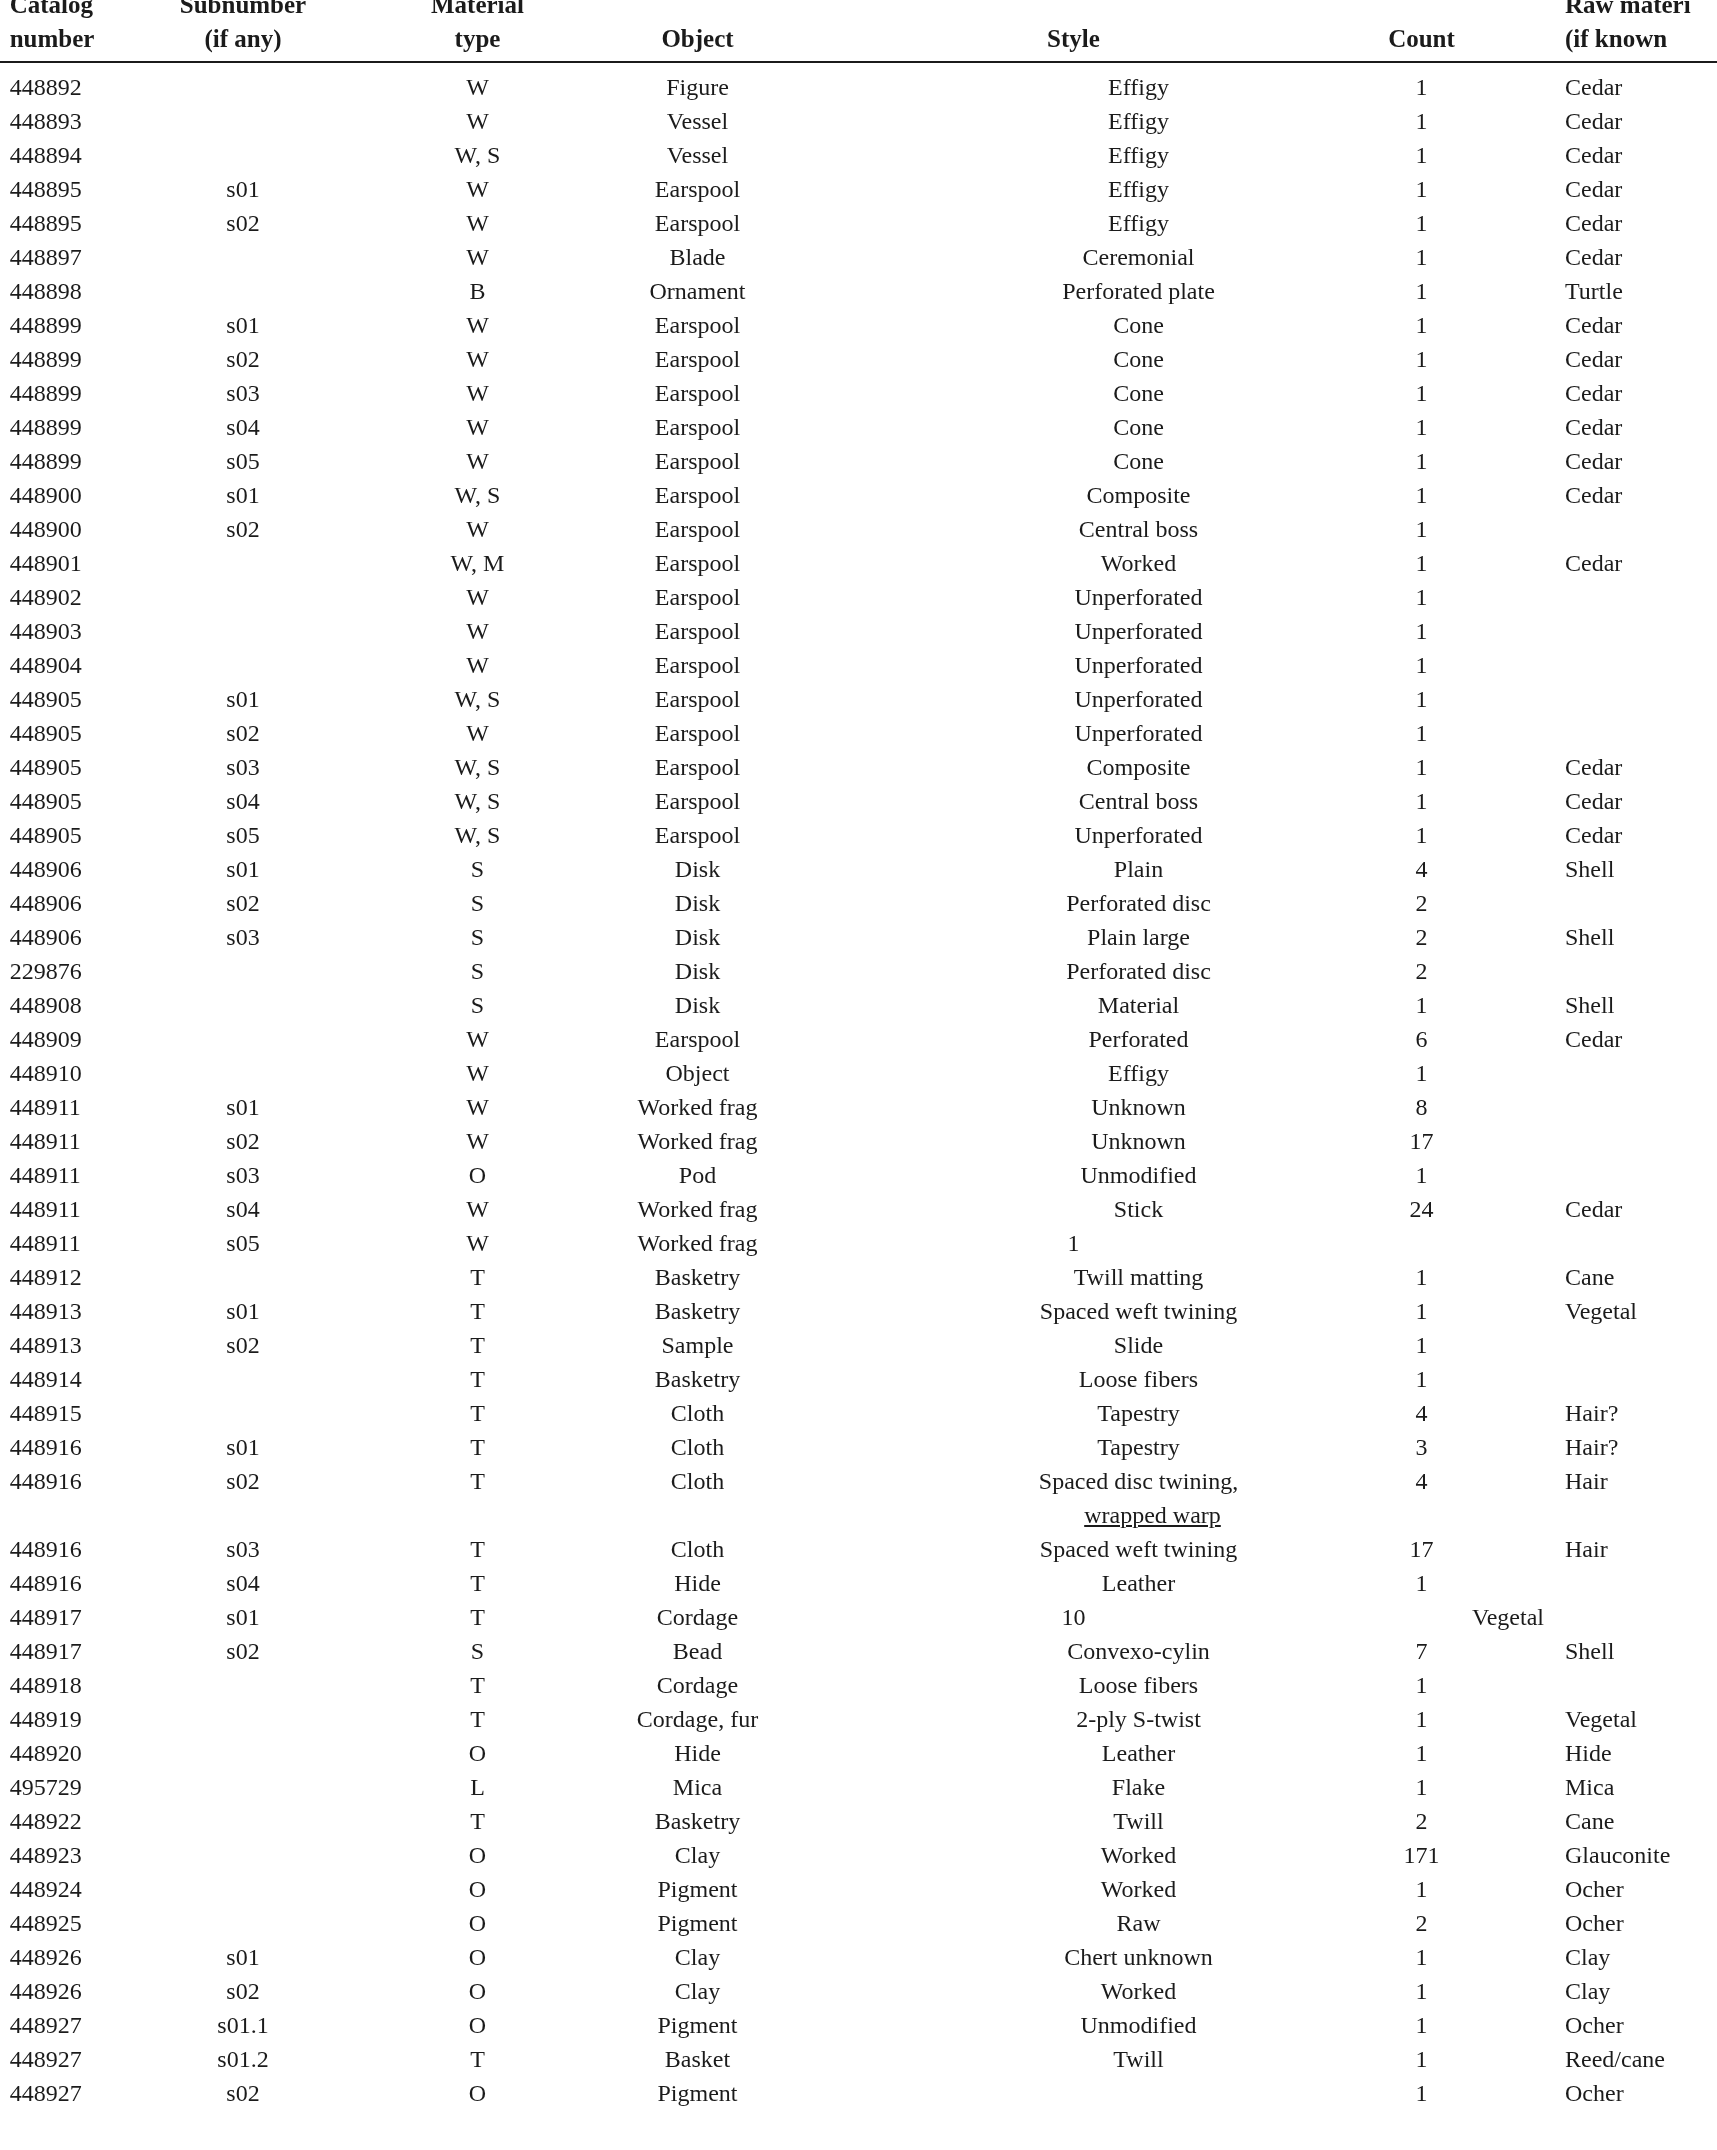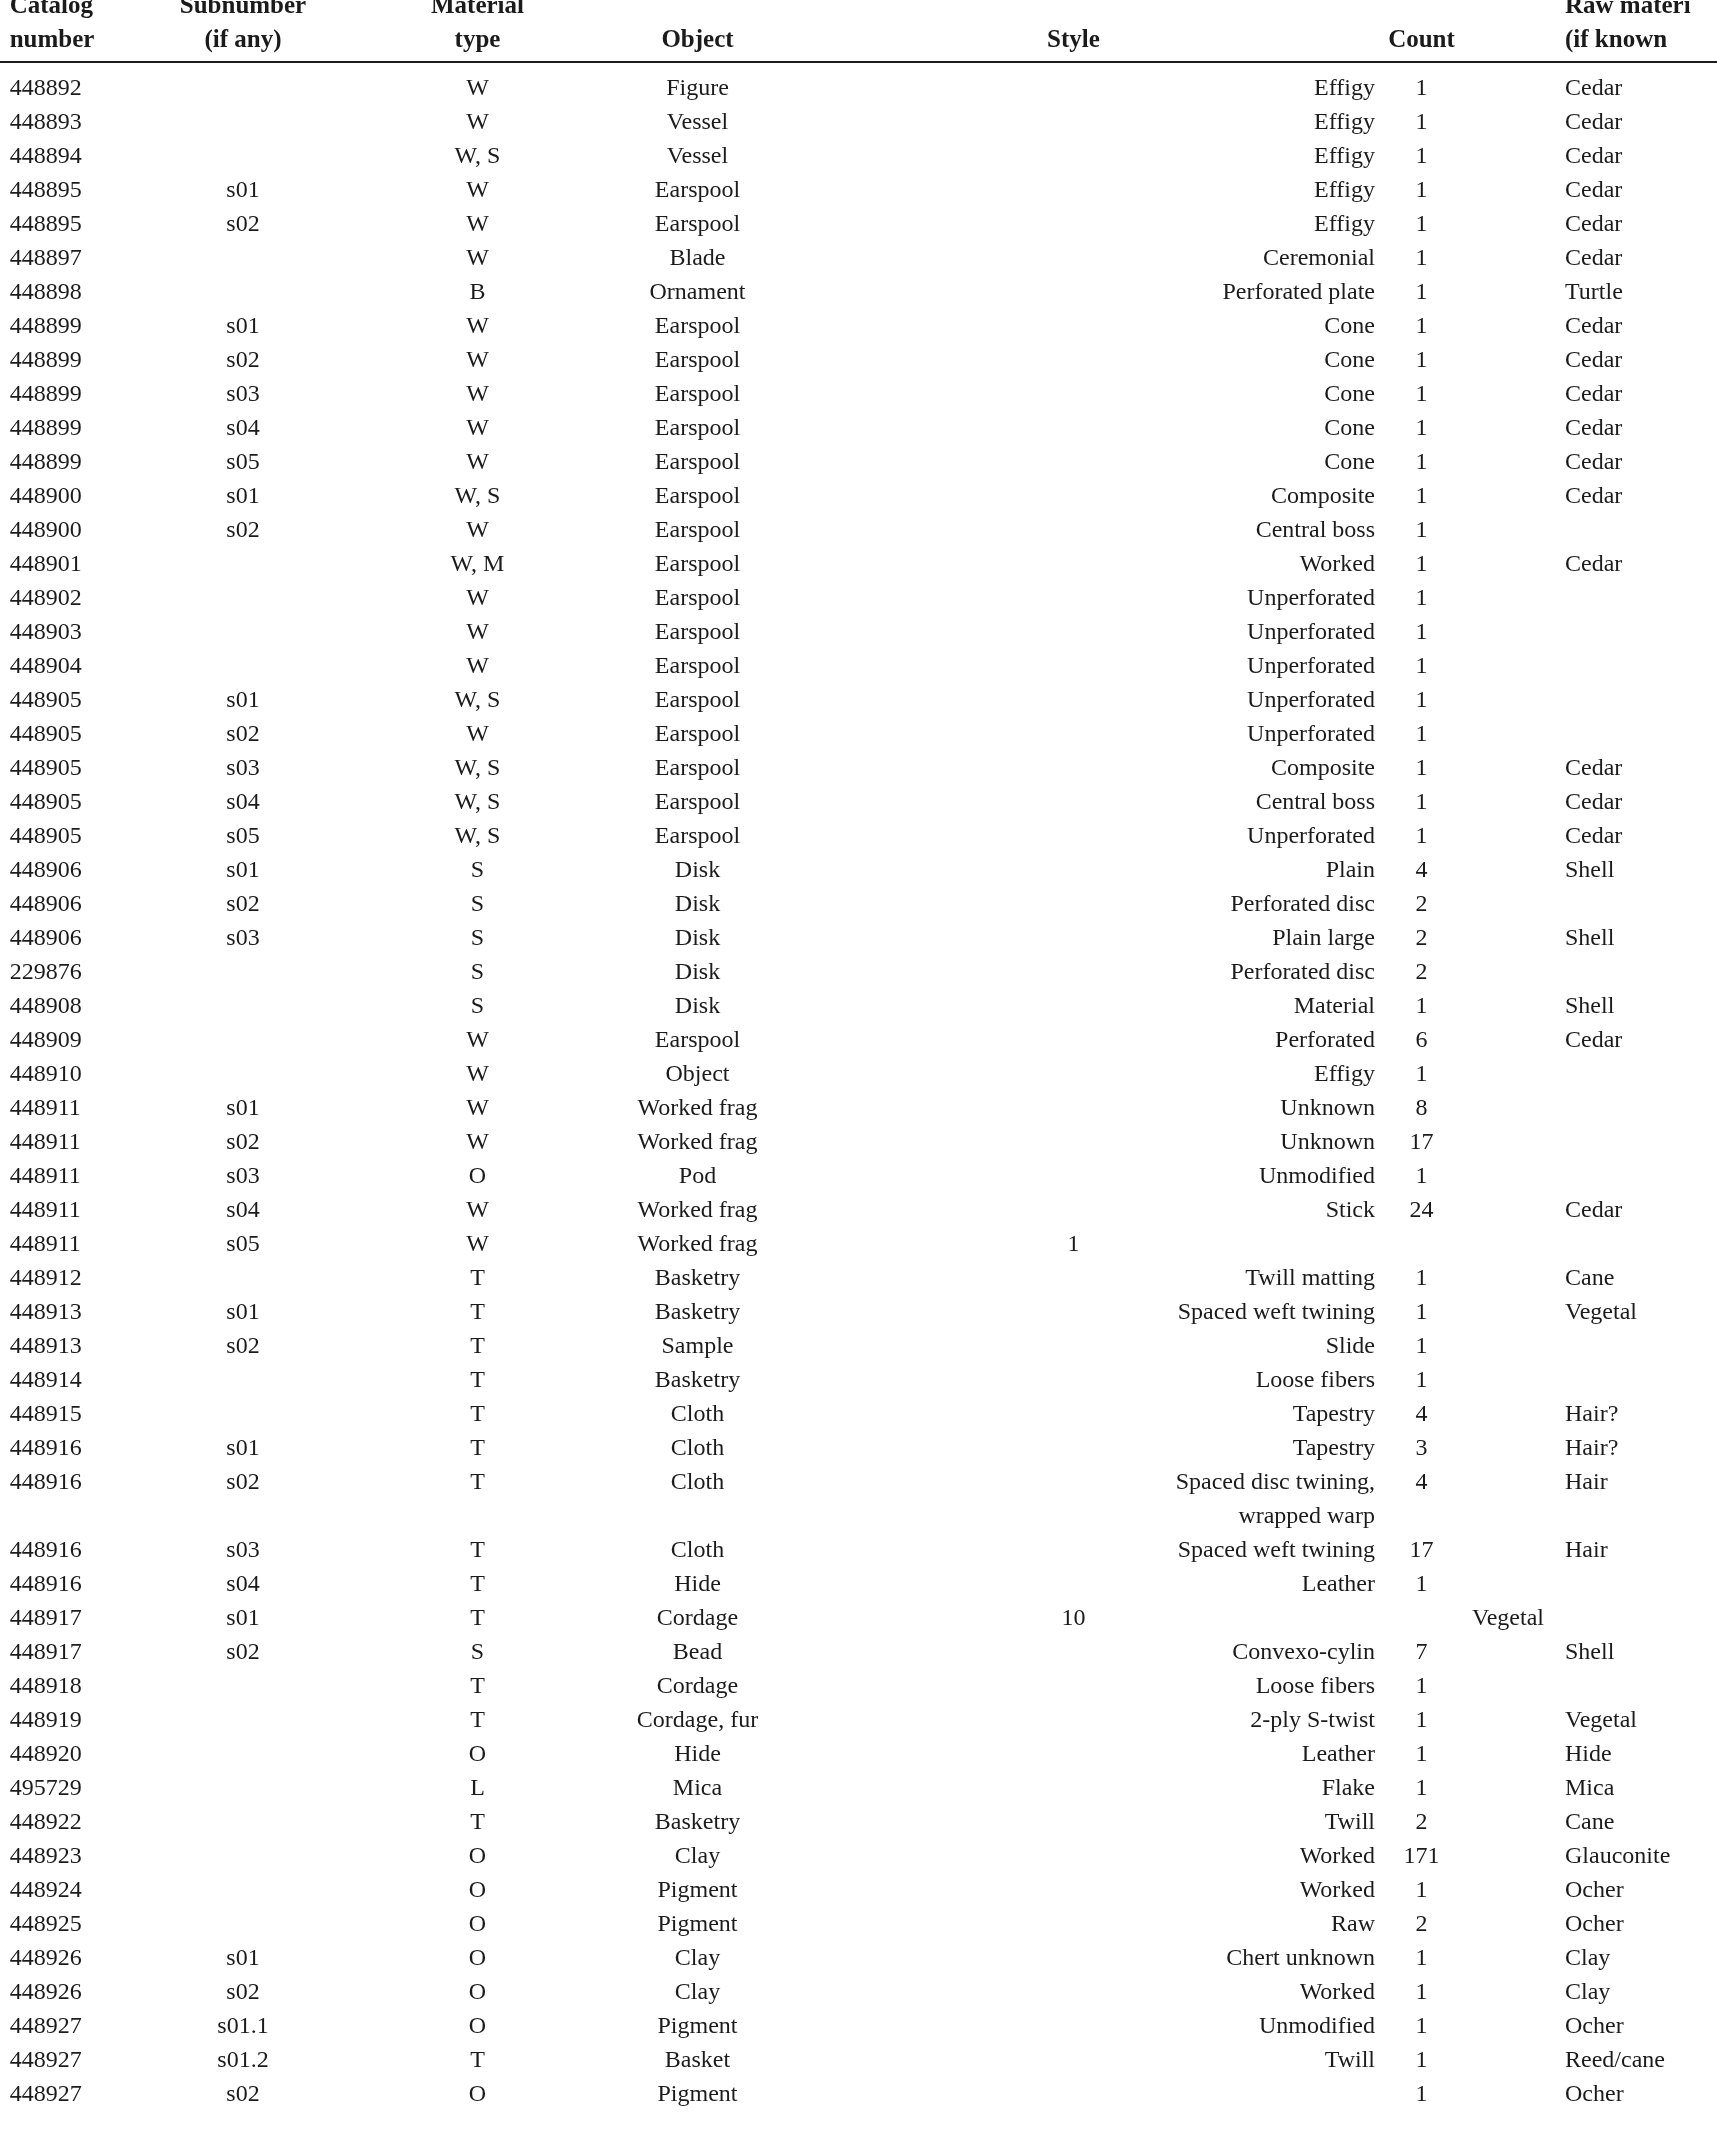--- a/index.html
+++ b/index.html
@@ -32,33 +32,34 @@
   }
   .td {
     font-size: 24px;
     line-height: 34px;
   }
   
   .col-catalog   { text-align: left;  padding-left: 9.7px; }
   .col-subnumber { text-align: center; }
   .col-material  { text-align: center; }
   .col-object    { text-align: center; }
-  .col-style     { text-align: right;  padding-left: 130px; }
+  .col-style     { text-align: center;  padding-left: 130px; }
   .col-count     { text-align: center; }
   .col-raw       { text-align: left;  padding-left: 97px; }
   
   .thead .col-style { padding-left: 0; text-align: center; }
   .rule {
     border-top: 2.4px solid #1b1b1b;
     margin-top: 4.8px;
     margin-bottom: 7.3px;
     width: 100%;
   }
   .style-line2 {
     margin-left: 28px; 
+    text-decoration: underline;
   }
 </style>
 </head>
 <body>
 
 <div class="page">
 
   <div class="thead">
     <div class="th col-catalog">
       <div class="th-line">Catalog</div>

